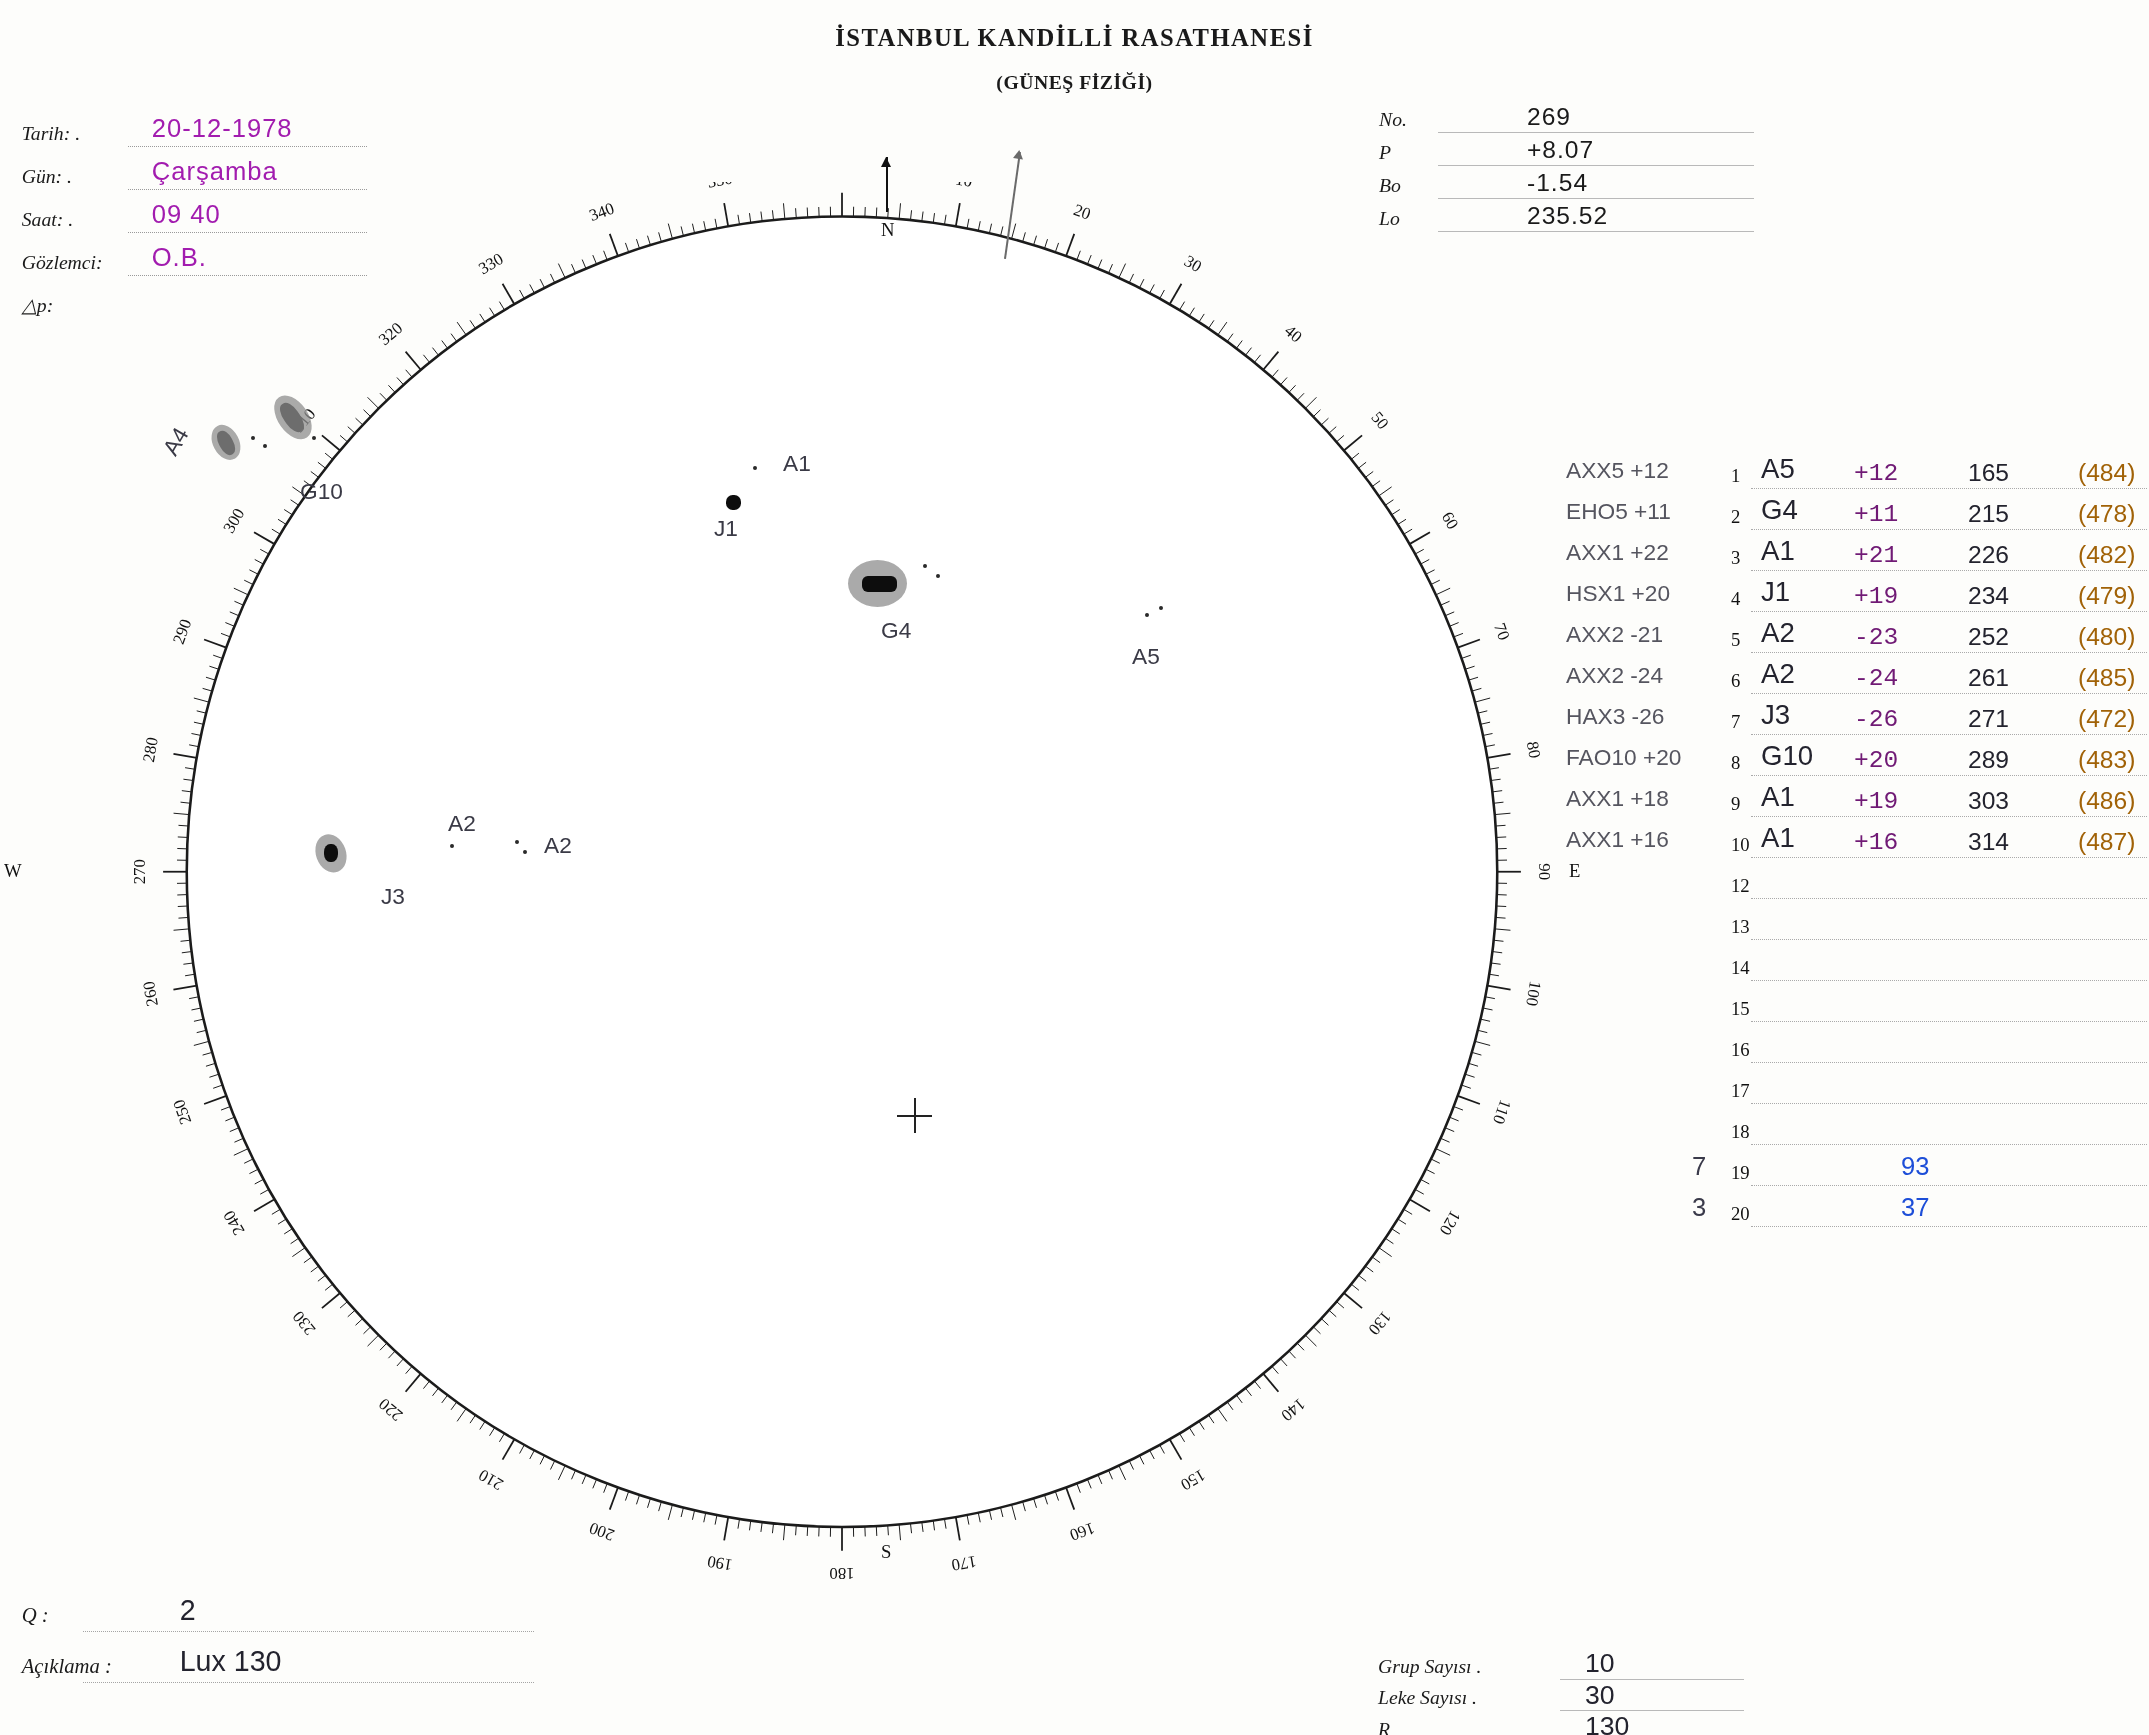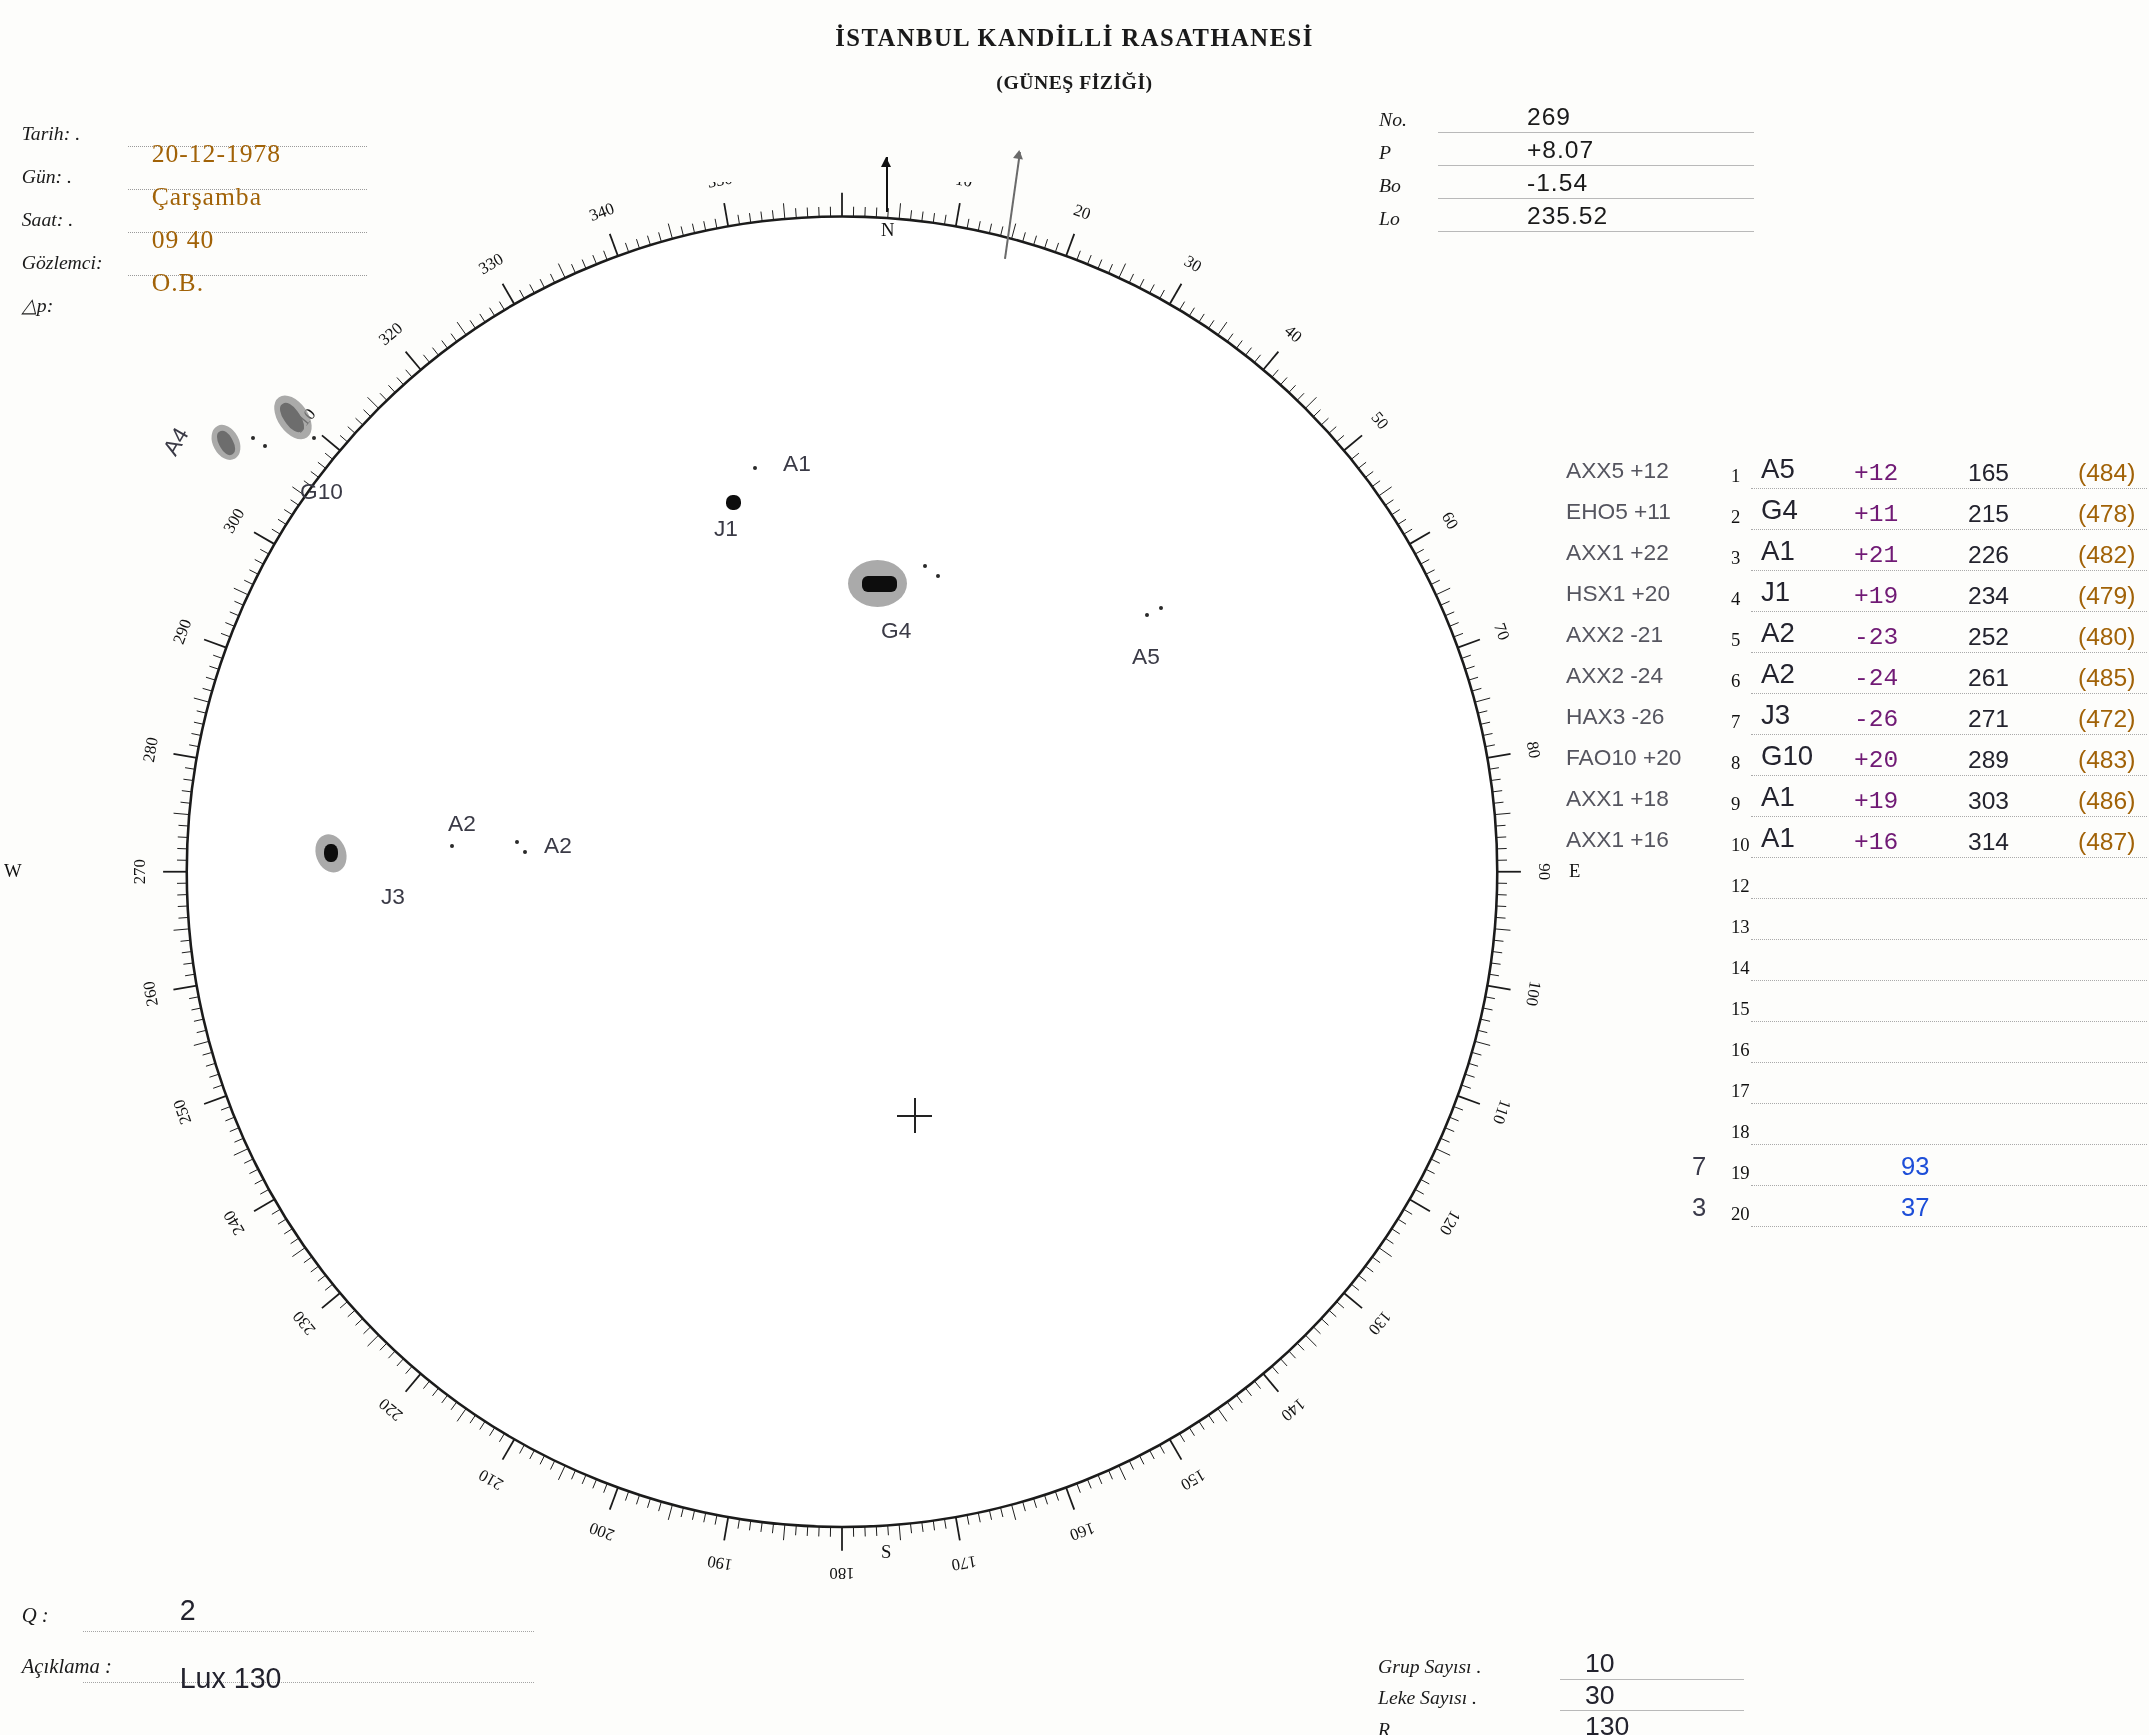--- a/index.html
+++ b/index.html
@@ -7,21 +7,21 @@
   .sheet{position:absolute;inset:0;background:#fdfdfb;}
   
   .title-block{position:absolute;top:23.6px;left:0;width:2149px;text-align:center;}
   .title-main{font-family:"Liberation Serif",serif;font-size:24.6px;font-weight:bold;letter-spacing:1.5px;}
   .title-sub{font-size:19.7px;font-weight:bold;letter-spacing:0.5px;margin-top:19px;}
   
   .meta{position:absolute;left:21.7px;top:116px;width:345px;}
   .meta-row{position:relative;height:43px;}
   .meta-label{position:absolute;left:0;top:5.9px;font-style:italic;font-size:19.7px;font-family:"Liberation Serif",serif;}
   .meta-dots{position:absolute;left:106px;right:0;top:29.6px;border-bottom:1px dotted #9a9a9a;}
-  .meta-val{position:absolute;left:130px;top:-2px;font-family:Liberation Serif, serif;font-size:25.6px;color:#a16207;letter-spacing:1px;margin-top:25px;}
+  .meta-val{position:absolute;left:130px;top:-2px;font-family:Liberation Sans, sans-serif;font-size:25.6px;color:#a21caf;letter-spacing:1px;}
   
   .tr-meta{position:absolute;left:1379px;top:104px;width:414px;}
   .tr-row{position:relative;height:33px;text-decoration:underline;}
   .tr-label{position:absolute;left:0;top:3.9px;font-style:italic;font-size:19.7px;}
   .tr-line{position:absolute;left:59px;right:39px;top:27.6px;border-bottom:1px solid #b9b9b9;}
   .tr-val{position:absolute;left:148px;top:-1px;font-family:"Liberation Sans",sans-serif;font-size:24.6px;letter-spacing:1px;}
   
   #disc-wrap{position:absolute;left:103px;top:182px;width:1478px;height:1478px;}
   .disc-svg{position:absolute;left:0;top:0;}
   .centre-cross{position:absolute;left:794px;top:916px;width:35px;height:35px;}
@@ -49,21 +49,21 @@
   .t-rot{position:absolute;left:512px;top:5.9px;font-family:"Liberation Sans",sans-serif;font-size:24.6px;color:#a16207;}
   .t-line{position:absolute;left:185px;right:-9.9px;top:35px;border-bottom:1px dotted #aaa;}
   .t-extra{position:absolute;left:126px;top:2px;font-family:"Liberation Sans",sans-serif;font-size:25.6px;color:#3a3a4a;}
   .t-mid{position:absolute;left:335px;top:2px;font-family:"Liberation Sans",sans-serif;font-size:25.6px;color:#1d4ed8;}
   
   .footer-left{position:absolute;left:21.7px;top:1596px;width:512px;}
   .f-row{position:relative;height:51px;}
   .f-label{position:absolute;left:0;top:7.9px;font-style:italic;font-size:20.7px;}
   .f-dots{position:absolute;left:61px;right:0;top:35px;border-bottom:1px dotted #a5a5a5;}
   .f-val{position:absolute;left:158px;top:-2px;font-family:"Liberation Sans",sans-serif;font-size:28.6px;color:#23232e;}
-  .f-val.wide{left:158px;margin-top:17px;}
+  .f-val.wide{left:158px;}
   .footer-right{position:absolute;left:1350px;top:1651px;width:512px;}
   .fr-row{position:relative;height:31.5px;margin-left:28px;}
   .fr-label{position:absolute;left:0;top:3.9px;font-style:italic;font-size:19.7px;}
   .fr-line{position:absolute;left:182px;right:118px;top:27.6px;border-bottom:1px solid #b9b9b9;}
   .fr-val{position:absolute;left:207px;top:-3px;font-family:"Liberation Sans",sans-serif;font-size:26.6px;color:#23232e;}
 </style>
 </head>
 <body>
 
 <div class="sheet">

